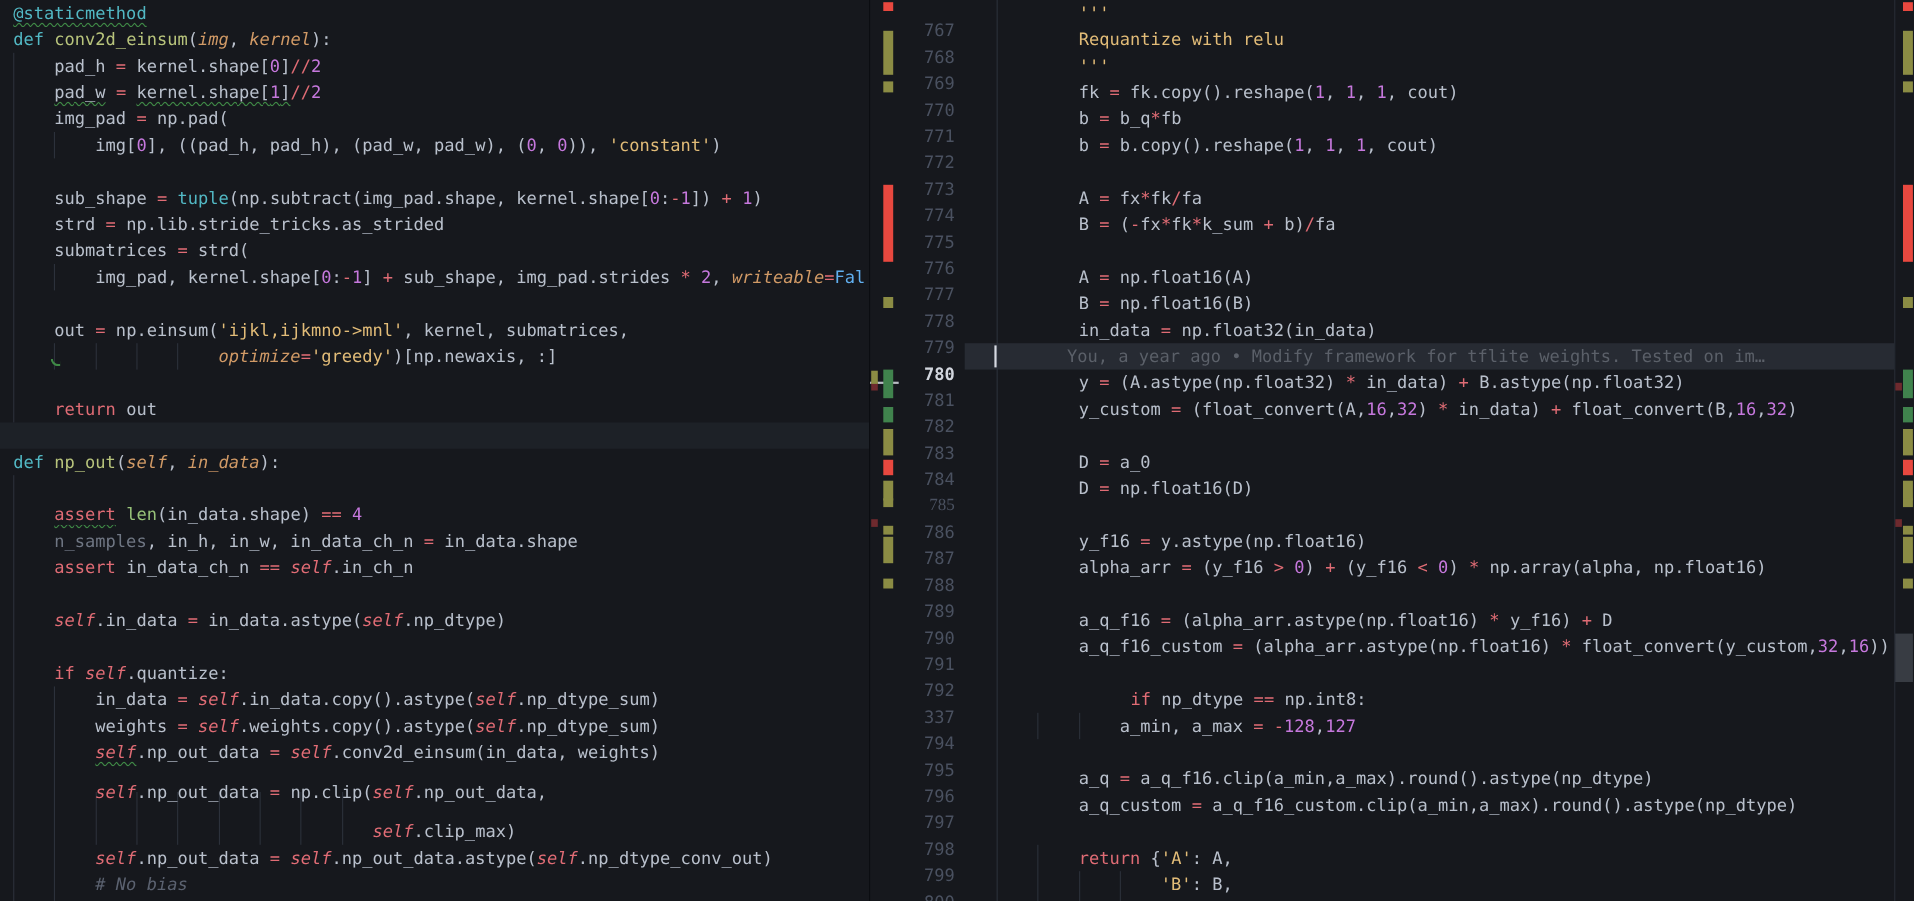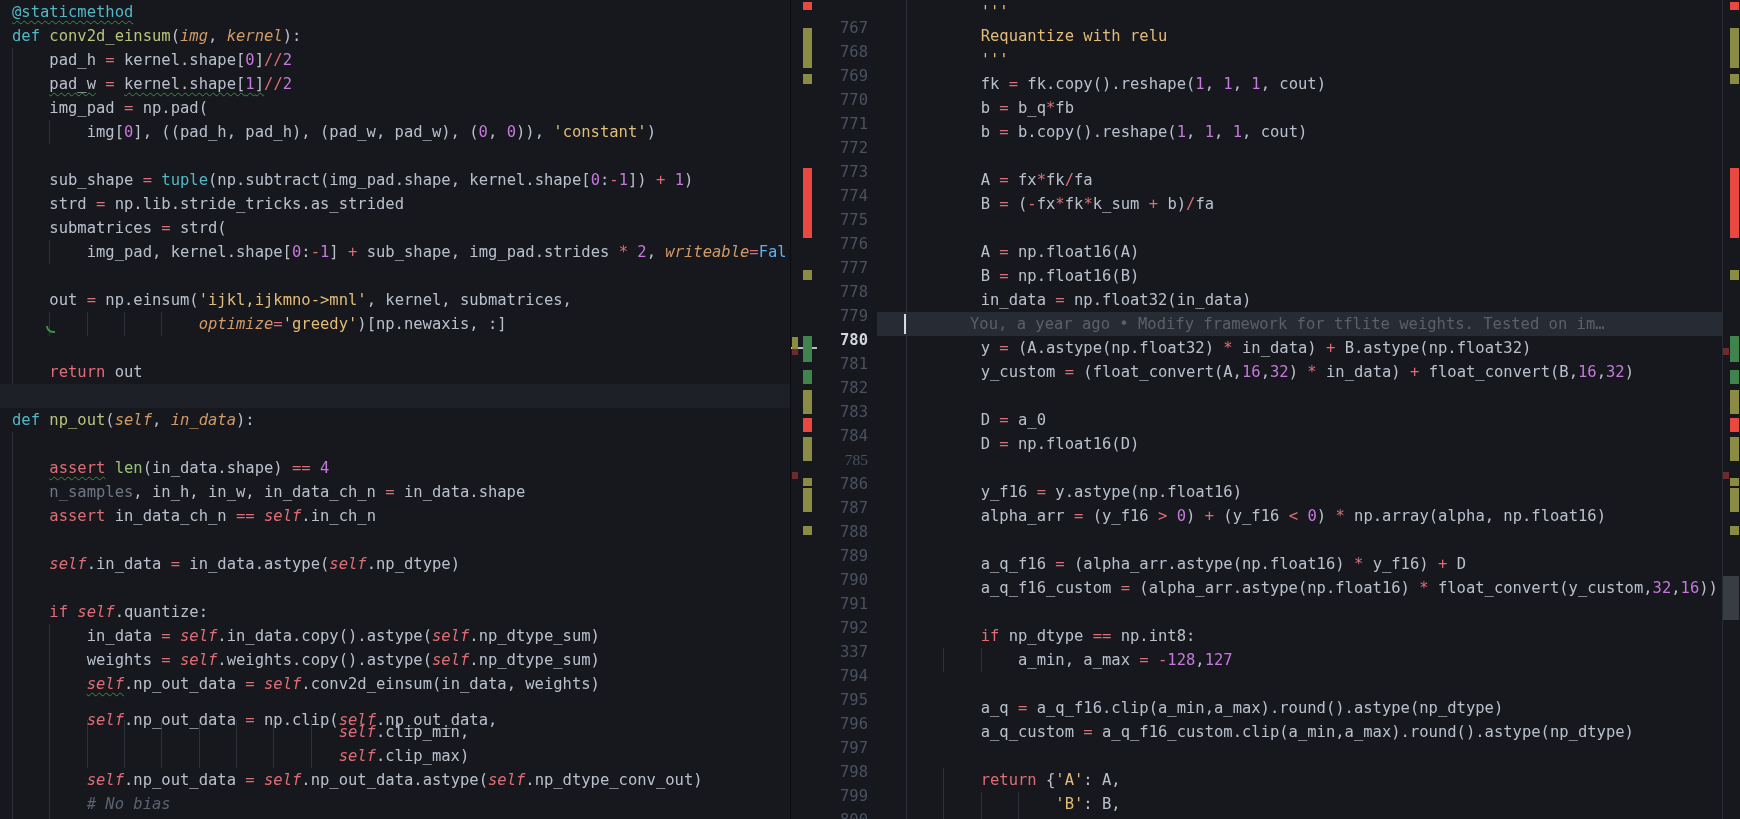--- a/index.html
+++ b/index.html
@@ -93,21 +93,20 @@
         <div class="cline" style="top: 480px;"><span class="tk-t">    </span><span class="tk-dim">n_samples</span><span class="tk-t">, in_h, in_w, in_data_ch_n </span><span class="tk-k">=</span><span class="tk-t"> in_data.shape</span></div>
         <div class="cline" style="top: 504px;"><span class="tk-t">    </span><span class="tk-k">assert</span><span class="tk-t"> in_data_ch_n </span><span class="tk-k">==</span><span class="tk-t"> </span><span class="tk-s">self</span><span class="tk-t">.in_ch_n</span></div>
         <div class="cline" style="top: 528px;"></div>
         <div class="cline" style="top: 552px;"><span class="tk-t">    </span><span class="tk-s">self</span><span class="tk-t">.in_data </span><span class="tk-k">=</span><span class="tk-t"> in_data.astype(</span><span class="tk-s">self</span><span class="tk-t">.np_dtype)</span></div>
         <div class="cline" style="top: 576px;"></div>
         <div class="cline" style="top: 600px;"><span class="tk-t">    </span><span class="tk-k">if</span><span class="tk-t"> </span><span class="tk-s">self</span><span class="tk-t">.quantize:</span></div>
         <div class="cline" style="top: 624px;"><span class="tk-t">        in_data </span><span class="tk-k">=</span><span class="tk-t"> </span><span class="tk-s">self</span><span class="tk-t">.in_data.copy().astype(</span><span class="tk-s">self</span><span class="tk-t">.np_dtype_sum)</span></div>
         <div class="cline" style="top: 648px; text-align: right;"><span class="tk-t">        weights </span><span class="tk-k">=</span><span class="tk-t"> </span><span class="tk-s">self</span><span class="tk-t">.weights.copy().astype(</span><span class="tk-s">self</span><span class="tk-t">.np_dtype_sum)</span></div>
         <div class="cline" style="top: 672px;"><span class="tk-t">        </span><span class="tk-s sq">self</span><span class="tk-t">.np_out_data </span><span class="tk-k">=</span><span class="tk-t"> </span><span class="tk-s">self</span><span class="tk-t">.conv2d_einsum(in_data, weights)</span></div>
         <div class="cline" style="top: 696px; margin-top: 12px;"><span class="tk-t">        </span><span class="tk-s">self</span><span class="tk-t">.np_out_data </span><span class="tk-k">=</span><span class="tk-t"> np.clip(</span><span class="tk-s">self</span><span class="tk-t">.np_out_data,</span></div>
-        <div class="cline" style="top: 720px;"><span class="tk-t">                                   </span><span class="tk-s">self</span><span class="tk-t">.clip_min,</span></div>
         <div class="cline" style="top: 744px;"><span class="tk-t">                                   </span><span class="tk-s">self</span><span class="tk-t">.clip_max)</span></div>
         <div class="cline" style="top: 768px;"><span class="tk-t">        </span><span class="tk-s">self</span><span class="tk-t">.np_out_data </span><span class="tk-k">=</span><span class="tk-t"> </span><span class="tk-s">self</span><span class="tk-t">.np_out_data.astype(</span><span class="tk-s">self</span><span class="tk-t">.np_dtype_conv_out)</span></div>
         <div class="cline" style="top: 792px;"><span class="tk-cm">        # No bias</span></div>
       </div>
     <div id="stray-curl"></div>
   </div>
 
   <div id="divider"></div>
 
   <div id="right-pane" class="pane" style="left:0; width:1740px; pointer-events:none;">
@@ -177,21 +176,21 @@
         <div class="cline" style="top: 384px;"></div>
         <div class="cline" style="top: 408px;"><span class="tk-t">        D </span><span class="tk-k">=</span><span class="tk-t"> a_0</span></div>
         <div class="cline" style="top: 432px;"><span class="tk-t">        D </span><span class="tk-k">=</span><span class="tk-t"> np.float16(D)</span></div>
         <div class="cline" style="top: 456px;"></div>
         <div class="cline" style="top: 480px;"><span class="tk-t">        y_f16 </span><span class="tk-k">=</span><span class="tk-t"> y.astype(np.float16)</span></div>
         <div class="cline" style="top: 504px;"><span class="tk-t">        alpha_arr </span><span class="tk-k">=</span><span class="tk-t"> (y_f16 </span><span class="tk-k">&gt;</span><span class="tk-t"> </span><span class="tk-n">0</span><span class="tk-t">) </span><span class="tk-k">+</span><span class="tk-t"> (y_f16 </span><span class="tk-k">&lt;</span><span class="tk-t"> </span><span class="tk-n">0</span><span class="tk-t">) </span><span class="tk-k">*</span><span class="tk-t"> np.array(alpha, np.float16)</span></div>
         <div class="cline" style="top: 528px;"></div>
         <div class="cline" style="top: 552px;"><span class="tk-t">        a_q_f16 </span><span class="tk-k">=</span><span class="tk-t"> (alpha_arr.astype(np.float16) </span><span class="tk-k">*</span><span class="tk-t"> y_f16) </span><span class="tk-k">+</span><span class="tk-t"> D</span></div>
         <div class="cline" style="top: 576px;"><span class="tk-t">        a_q_f16_custom </span><span class="tk-k">=</span><span class="tk-t"> (alpha_arr.astype(np.float16) </span><span class="tk-k">*</span><span class="tk-t"> float_convert(y_custom,</span><span class="tk-n">32</span><span class="tk-t">,</span><span class="tk-n">16</span><span class="tk-t">))</span></div>
         <div class="cline" style="top: 600px;"></div>
-        <div class="cline" style="top: 624px;"><span class="tk-t">        </span><span class="tk-k">if</span><span class="tk-t"> np_dtype </span><span class="tk-k">==</span><span class="tk-t"> np.int8:</span></div>
+        <div class="cline" style="top: 624px; padding-left: 47px;"><span class="tk-t">        </span><span class="tk-k">if</span><span class="tk-t"> np_dtype </span><span class="tk-k">==</span><span class="tk-t"> np.int8:</span></div>
         <div class="cline" style="top: 648px;"><span class="tk-t">            a_min, a_max </span><span class="tk-k">=</span><span class="tk-t"> </span><span class="tk-k">-</span><span class="tk-n">128</span><span class="tk-t">,</span><span class="tk-n">127</span></div>
         <div class="cline" style="top: 672px;"></div>
         <div class="cline" style="top: 696px; text-align: right;"><span class="tk-t">        a_q </span><span class="tk-k">=</span><span class="tk-t"> a_q_f16.clip(a_min,a_max).round().astype(np_dtype)</span></div>
         <div class="cline" style="top: 720px;"><span class="tk-t">        a_q_custom </span><span class="tk-k">=</span><span class="tk-t"> a_q_f16_custom.clip(a_min,a_max).round().astype(np_dtype)</span></div>
         <div class="cline" style="top: 744px;"></div>
         <div class="cline" style="top: 768px;"><span class="tk-t">        </span><span class="tk-k">return</span><span class="tk-t"> {</span><span class="tk-str">'A'</span><span class="tk-t">: A,</span></div>
         <div class="cline" style="top: 792px;"><span class="tk-t">                </span><span class="tk-str">'B'</span><span class="tk-t">: B,</span></div>
         <div class="cline" style="top: 816px;"></div>
       </div>
     <div id="cursor" style="top: 314px;"></div>

